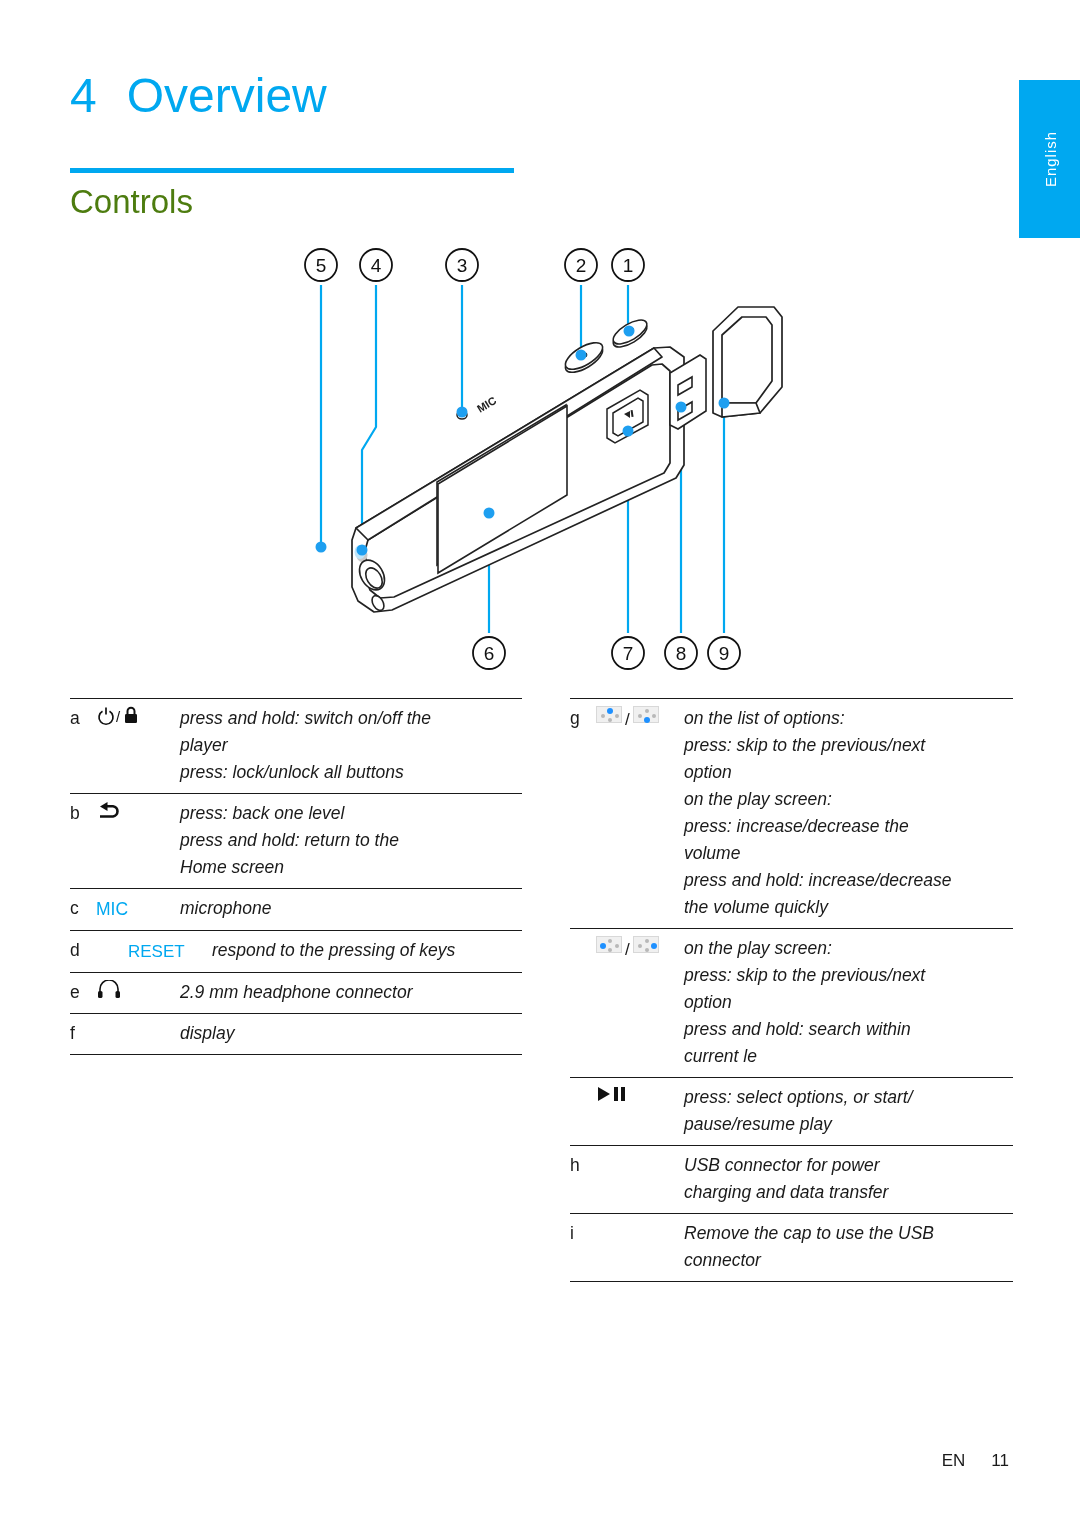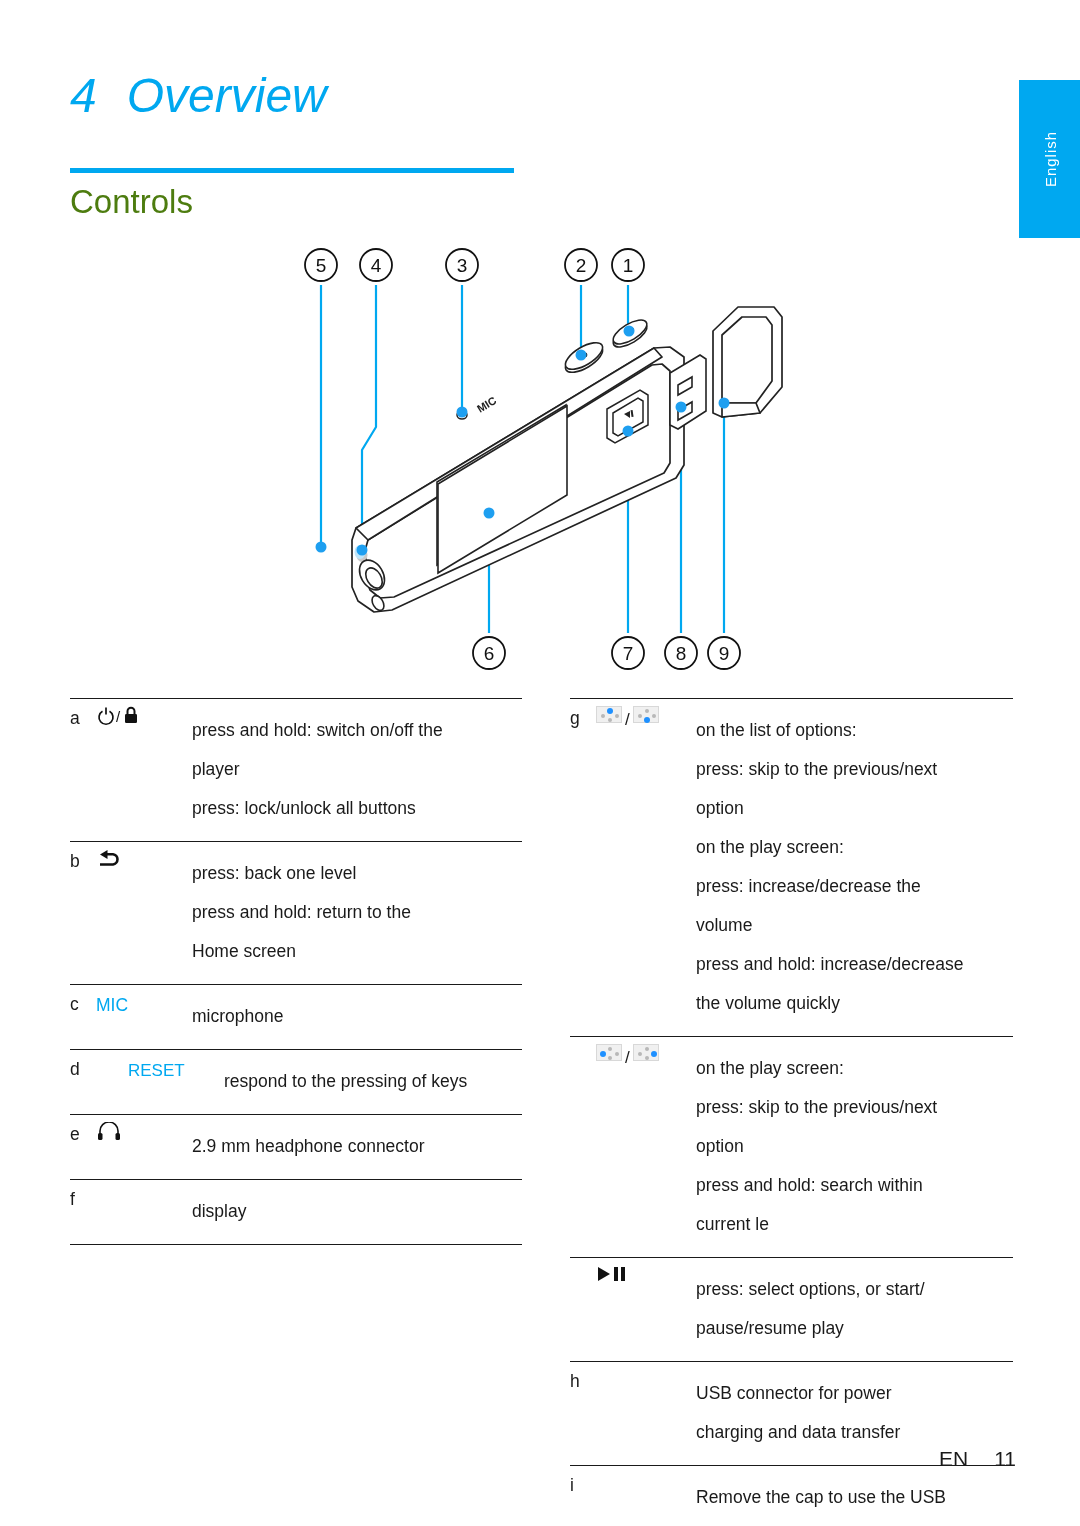--- a/index.html
+++ b/index.html
@@ -30,21 +30,20 @@
   }
 
   
   .chapter{
     position:absolute; left:70px; top:68px;
     color:#00a8f0;
     font-size:48px;
     font-weight:400;
     letter-spacing:0px;
     white-space:nowrap;
-    font-style:italic;
   }
   .chapter .num{ margin-right:30px; }
   .rule-blue{
     position:absolute; left:70px; top:168px;
     width:444px; height:5px; background:#00a8f0;
   }
   .section-title{
     position:absolute; left:70px; top:183px;
     color:#4d7c0f;
     font-size:33px;
@@ -64,21 +63,21 @@
     border-top:1.6px solid #1a1a1a;
     padding:6px 0 7px 0;
   }
   .row.first{ border-top:1.6px solid #1a1a1a; }
   .tbl .row:last-child{ border-bottom:1.6px solid #1a1a1a; }
 
   .c-key{ width:26px; flex:0 0 26px; }
   .c-ico{ width:84px; flex:0 0 84px; display:flex; align-items:flex-start; padding-top:1px;}
   .tbl.right .c-ico{ width:88px; flex:0 0 88px; }
   .c-txt{ flex:1 1 auto; }
-  .c-txt p{ margin:12px; }
+  .c-txt p{ margin:0;font-style:italic; }
 
   .kw-blue{ color:#00a8f0; font-weight:400; letter-spacing:0px; }
   .reset-lbl{ font-size:17px;margin-left:32px; }
 
   .icon-sm{ display:inline-block; vertical-align:-3px; }
   .slash{ padding:0 3px; font-size:17px; }
 
   
   .navpad{
     display:inline-block; position:relative;
@@ -96,22 +95,22 @@
   .navpad i.lf{ left:4px; top:6.5px; }
   .navpad i.rt{ left:18px; top:6.5px; }
   .navpad i.on{ background:#1e90ff; width:6px; height:6px; }
   .navpad i.up.on{ left:10px; top:1px; }
   .navpad i.dn.on{ left:10px; top:10px; }
   .navpad i.lf.on{ left:3px; top:5.5px; }
   .navpad i.rt.on{ left:17px; top:5.5px; }
 
   
   .footer{
-    position:absolute; right:64px; bottom:55px;
-    font-size:21px; color:#1a1a1a;
+    position:absolute; right:71px; bottom:55px;
+    font-size:17px; color:#1a1a1a;
     display:flex; gap:26px;
   }
 </style>
 </head>
 <body>
 
 <div class="lang-tab">
   <span>English</span>
 </div>
 

